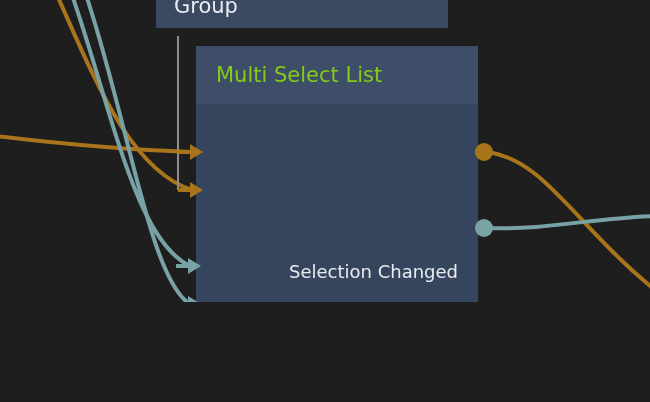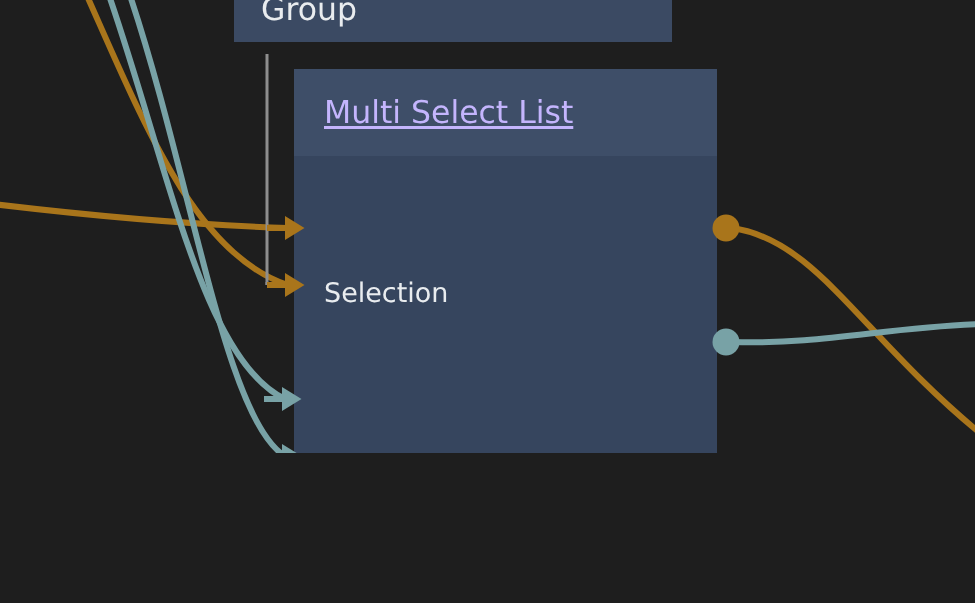--- a/index.html
+++ b/index.html
@@ -72,23 +72,22 @@
     top: 0;
     width: 282px;
     height: 58px;
     background: #3e4e68;
   }
   .node-title {
     position: absolute;
     left: 20px;
     top: 17px;
     font-size: 21px;
-    color: #c4b5fd;
+    color: #84cc16;
     white-space: nowrap;
-    text-decoration: underline;
   }
   .port-label {
     position: absolute;
     font-size: 18px;
     color: #e9ecef;
     white-space: nowrap;
   }
   .port-label.in  { left: 20px; }
   .port-label.out { right: 20px; }
   
@@ -140,22 +139,22 @@
     <div class="group-title">Group</div>
   </div>
   <div class="group-spine"></div>
   <div class="group-spine-tick"></div>
 
   <div class="node">
     <div class="node-header">
       <div class="node-title">Multi Select List</div>
     </div>
 
-    <div class="port-label in" style="top:139px">Selection</div>
 
+    <div class="port-label out" style="top:215px">Selection Changed</div>
   </div>
 
   <div class="arrow-stem gold" style="left:178px; top:150px; width:12px"></div>
   <div class="arrow-in gold" style="left:190px; top:144px"></div>
 
   <div class="arrow-stem gold" style="left:178px; top:188px; width:12px"></div>
   <div class="arrow-in gold" style="left:190px; top:182px"></div>
 
   <div class="arrow-stem teal" style="left:176px; top:264px; width:12px"></div>
   <div class="arrow-in teal" style="left:188px; top:258px"></div>

